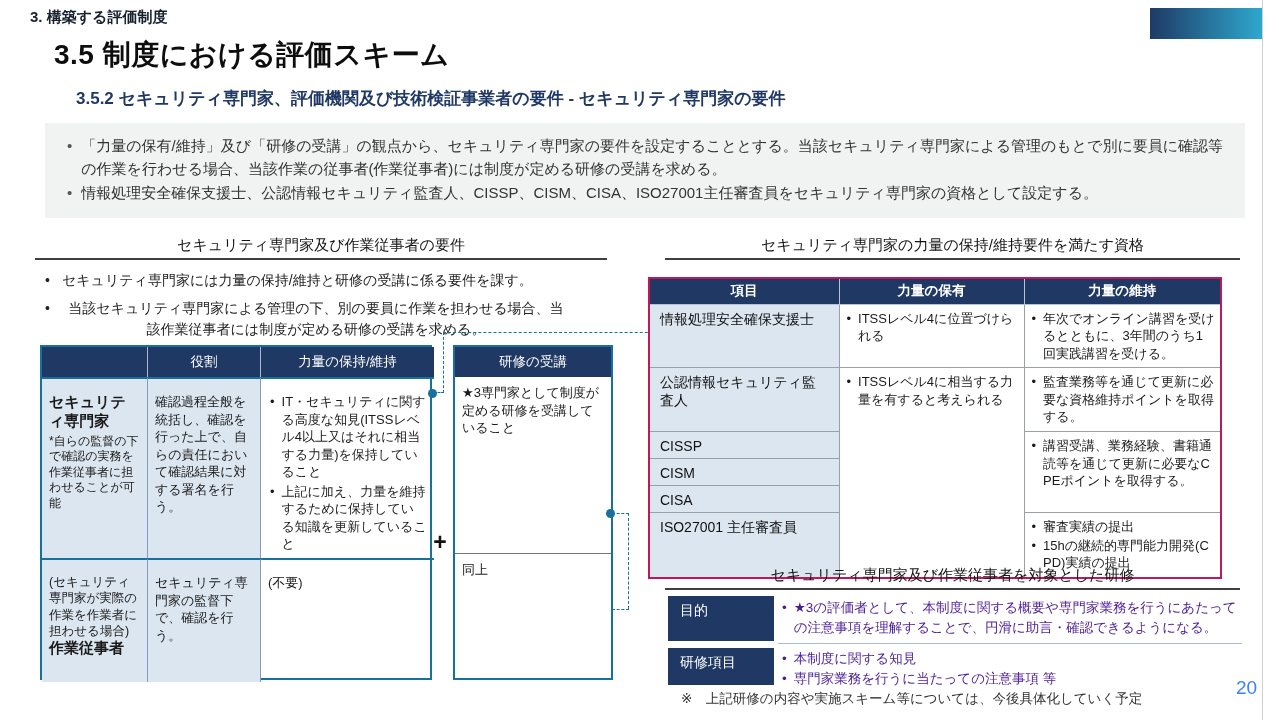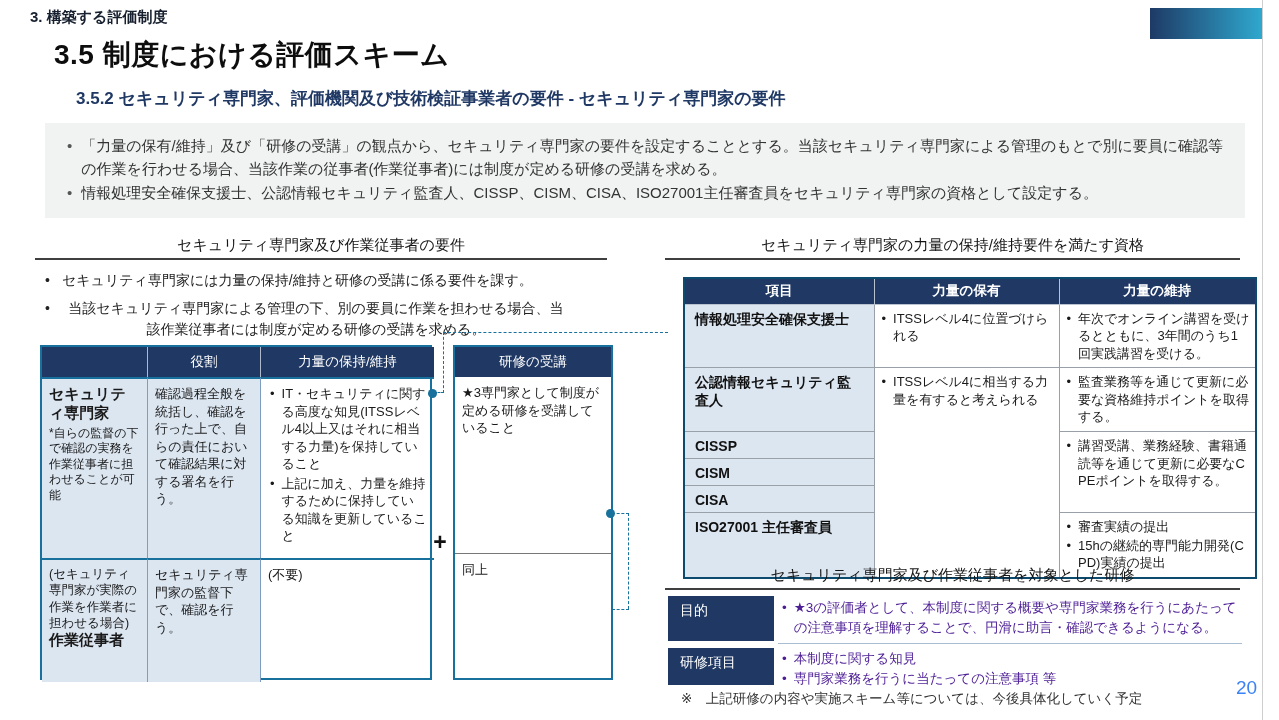--- a/index.html
+++ b/index.html
@@ -31,21 +31,21 @@
   .rule { height:2px; background:#3f3f3f; }
 
   .left-bullets { left:45px; top:270px; width:525px; }
   .left-bullets .b { font-size:14px; line-height:1.5; color:#222; margin-bottom:7px;text-align:center; }
   .left-bullets .b::before { margin-right:12px; }
 
   
   .ltable { left:40px; top:345px; width:392px; height:335px; display:grid;
     grid-template-columns:105px 113px 174px; grid-template-rows:30px 181px 124px;
     border:2px solid #17719C; background:#fff; font-size:13px; }
-  .ltable > div { border-left:1px solid #7f9dbf; border-top:1px solid #7f9dbf; padding:6px 7px; line-height:1.35; word-break:break-all; }
+  .ltable > div { border-left:1px solid #7f9dbf; border-top:1px solid #7f9dbf; padding:14px 7px; line-height:1.35; word-break:break-all; }
   .ltable > div:nth-child(3n+1) { border-left:none; }
   .ltable .hcell { background:#1F3864; color:#fff; border-top:none; border-left-color:rgba(255,255,255,.65);
     display:flex; align-items:center; justify-content:center; font-size:13.5px; padding:10px; }
   .ltable .r1 { border-top:2px solid #17719C; }
   .ltable .r2 { border-top:2px solid #17719C; }
   .ltable .shade { background:#DCE6F1; }
   .name-bold { font-weight:700; font-size:15px; line-height:1.25; }
   .name-note { font-size:12px; margin-top:3px; line-height:1.3; }
   .cellb { display:flex; font-size:13px; line-height:1.35; margin-bottom:2px; }
   .cellb::before { content:"•"; flex:0 0 auto; margin:0 7px 0 2px; }
@@ -58,25 +58,25 @@
   .ttable .thead { height:30px; background:#1F3864; color:#fff; display:flex; align-items:center; justify-content:center; font-size:13.5px; flex:0 0 auto; }
   .ttable .c1 { flex:0 0 177px; border-bottom:1px solid #777; padding:7px 7px; font-size:13px; line-height:1.35; word-break:break-all; }
   .ttable .c2 { flex:1 1 auto; padding:7px 7px; font-size:13px; }
 
   
   .dash-h { border-top:1.6px dashed #17719C; height:0; }
   .dash-v { border-left:1.6px dashed #17719C; width:0; }
   .dot { width:9px; height:9px; border-radius:50%; background:#17719C; }
 
   
-  .qtable { left:683px; top:277px; width:572px; border-collapse:collapse; table-layout:fixed;
-    border:2px solid #0c4a6e; font-size:13px; }
+  .qtable { left:648px; top:277px; width:572px; border-collapse:collapse; table-layout:fixed;
+    border:2px solid #be185d; font-size:13px; }
   .qtable th, .qtable td { border:1px solid #9aa0a8; vertical-align:top; word-break:break-all; }
   .qtable th { background:#1F3864; color:#fff; font-weight:600; font-size:13.5px; height:26px; vertical-align:middle; border-color:#b9c2cf; }
-  .qtable td.item { background:#DCE6F1; font-weight:700; font-size:14px; color:#111; padding:6px 14px 4px 10px; }
+  .qtable td.item { background:#DCE6F1; font-weight:400; font-size:14px; color:#111; padding:6px 14px 4px 10px; }
   .qtable td.val { background:#fff; padding:5px 5px 4px 5px; }
   .qtable td.val .cellb { margin-bottom:1px; }
 
   
   .lbl { background:#1F3864; color:#fff; font-size:14px; padding:6px 0 0 12px; }
   .tr-content { font-size:13.5px; color:#4c1d95; }
   .tr-content .cellb { line-height:1.45; margin-bottom:0; }
   .sep-thin { height:1px; background:#a9bdd2; }
 
   .note { font-size:13.5px; color:#333; }

